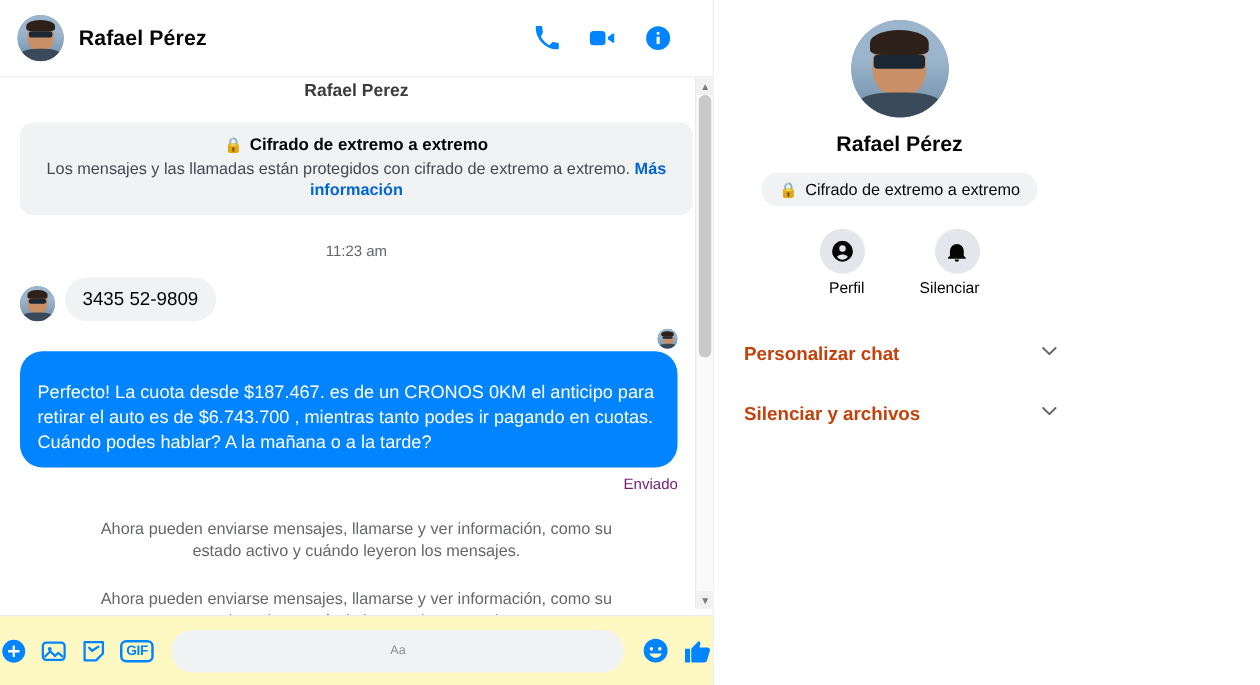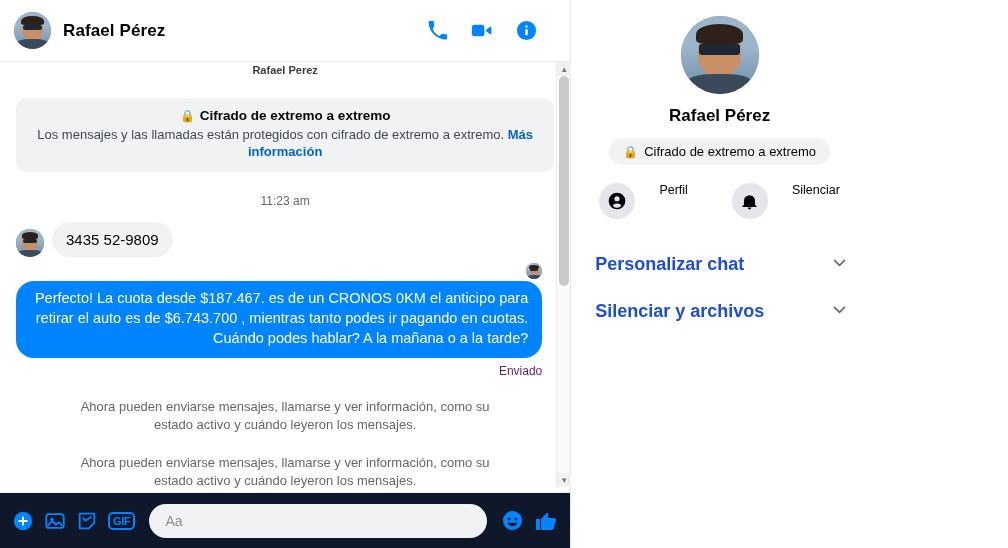--- a/index.html
+++ b/index.html
@@ -122,21 +122,21 @@
   .msg-area {
     position: relative;
     flex: 1 1 auto;
     overflow: hidden;
     background: #ffffff;
     padding: 0 16px;
     box-sizing: border-box;
   }
   .partial-name {
     text-align: center;
-    font-size: 11px;
+    font-size: 14px;
     font-weight: bold;
     color: #3b3b3b;
     padding-top: 2px;
     height: 22px;
     overflow: hidden;
   }
 
   .e2e-banner {
     margin: 12px auto 0;
     max-width: 585px;
@@ -213,26 +213,25 @@
     position: relative;
     background: #7a93ab;
     margin-right: 12px;
   }
   .row.seen { justify-content: flex-end; margin-bottom: 2px; }
 
   .bubble-out {
     background: #0084ff;
     color: #ffffff;
     border-radius: 18px;
-    padding: 7px 14px 10px;
+    padding: 23px 14px 10px;
     font-size: 14.5px;
     line-height: 20px;
     max-width: 540px;
     margin-right: 12px;
-    text-align: right;
   }
   .delivery {
     text-align: right;
     font-size: 12px;
     color: #701a75;
     padding-right: 12px;
     margin-top: 3px;
   }
   .sys-note {
     text-align: center;
@@ -276,49 +275,50 @@
     border-radius: 5px;
     cursor: pointer;
   }
 
   
   .composer {
     height: 56px;
     min-height: 56px;
     display: flex;
     align-items: center;
-    padding: 0 12px;
+    padding: 0 0;
     gap: 10px;
     border-top: 1px solid #ececec;
     box-sizing: border-box;
-    background: #0f172a;
+    background: #fef9c3;
   }
   .comp-icon { cursor: pointer; display: flex; align-items: center; }
   .gif-badge {
     border: 2px solid #0084ff;
     color: #0084ff;
     border-radius: 5px;
     font-size: 11px;
     font-weight: bold;
     padding: 1px 3px;
     line-height: 12px;
     letter-spacing: -0.3px;
   }
   .comp-input {
     flex: 1 1 auto;
     height: 34px;
     background: #f1f2f4;
     border-radius: 18px;
     border: none;
     outline: none;
     padding: 0 16px;
-    font-size: 14px;
+    font-size: 10px;
     color: #050505;
     font-family: "Liberation Sans", sans-serif;
     margin: 0 4px;
+    text-align: center;
   }
   .comp-input::placeholder { color: #8a8d91; }
 
   
   .info-col {
     width: 345px;
     height: 548px;
     background: #ffffff;
     box-sizing: border-box;
     padding: 0;
@@ -355,23 +355,23 @@
     margin-top: 12px;
   }
   .quick-actions {
     display: flex;
     justify-content: center;
     gap: 44px;
     margin-top: 18px;
   }
   .qa {
     display: flex;
-    flex-direction: row;
-    align-items: flex-start;
-    gap: 24px;
+    flex-direction: column;
+    align-items: flex-end;
+    gap: 4px;
     cursor: pointer;
   }
   .qa-circle {
     width: 36px;
     height: 36px;
     border-radius: 50%;
     background: #e4e6eb;
     display: flex;
     align-items: center;
     justify-content: center;
@@ -380,22 +380,22 @@
   .qa-label { font-size: 12.5px; color: #050505; }
 
   .acc-list { margin-top: 22px; }
   .acc-row {
     display: flex;
     align-items: center;
     padding: 13px 20px 13px 24px;
     cursor: pointer;
   }
   .acc-label {
-    font-size: 18px;
-    color: #1d4ed8;
+    font-size: 15px;
+    color: #c2410c;
     font-weight: bold;
   }
   .chev {
     margin-left: auto;
     color: #65676b;
   }
 
   
   .edge-sliver {
     position: absolute;

